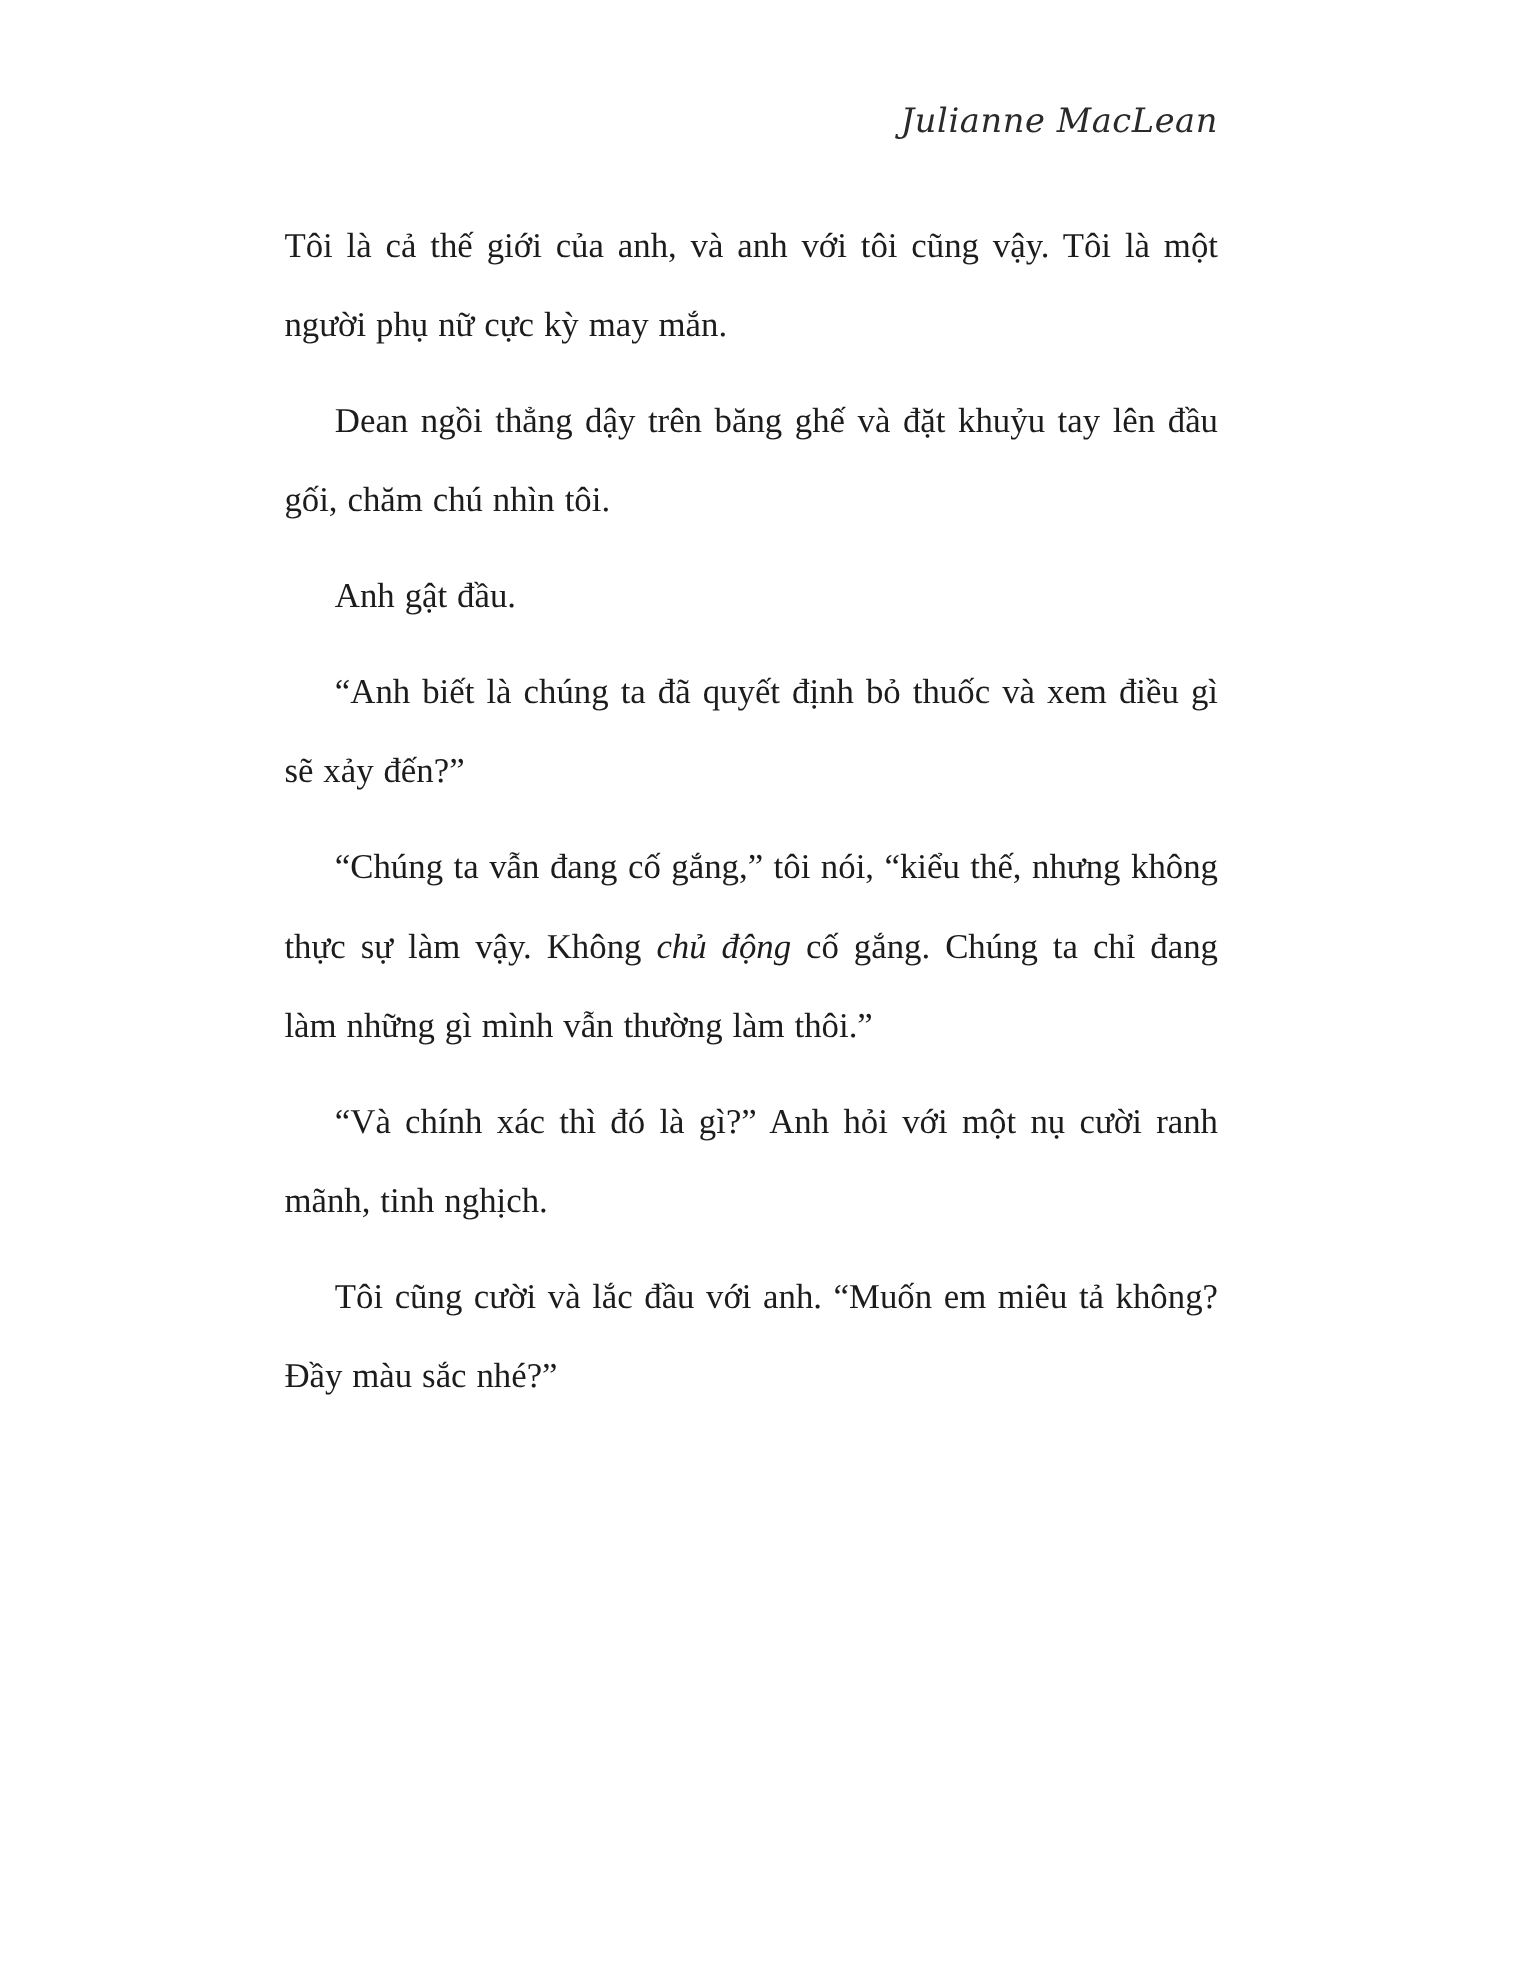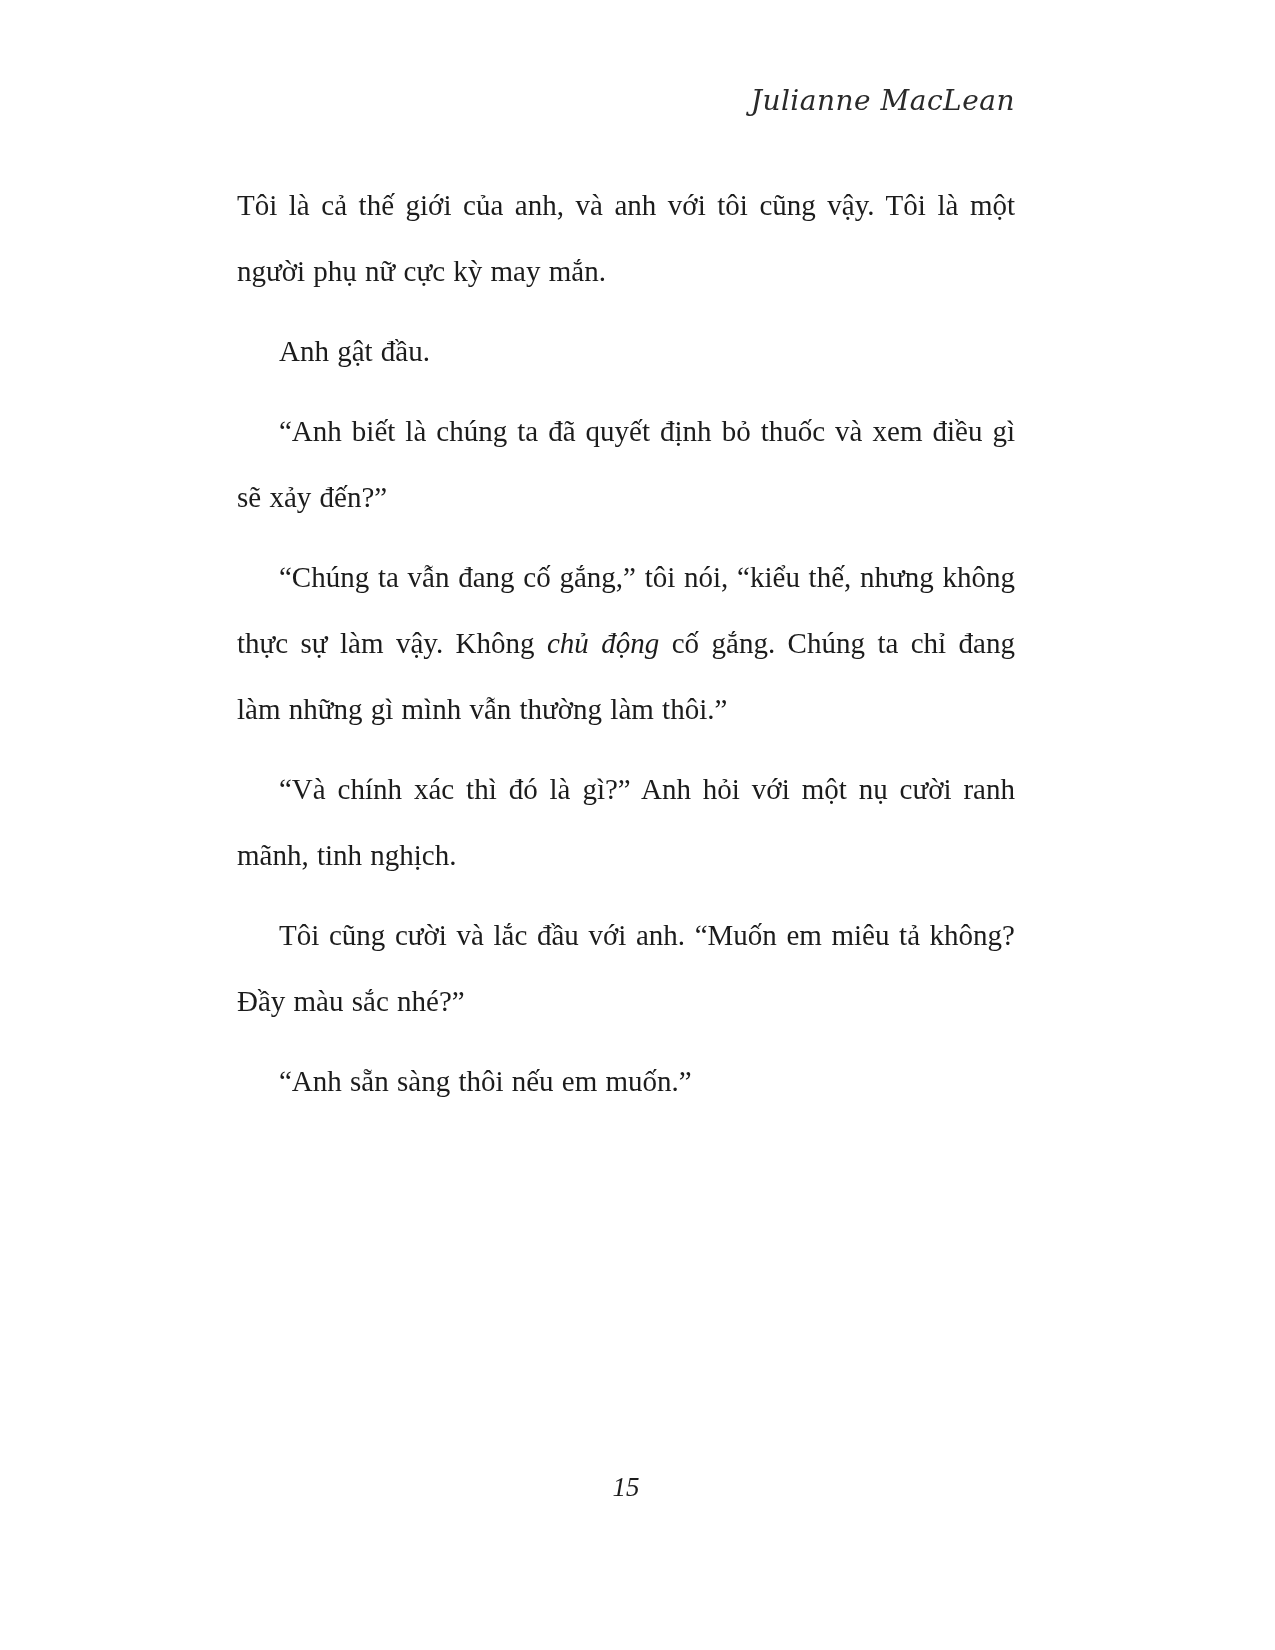--- a/index.html
+++ b/index.html
@@ -54,22 +54,21 @@
   }
 </style>
 </head>
 <body>
 
 <div class="page">
   <div class="running-head">Julianne MacLean</div>
 
   <div class="body-text">
       <p class="para no-indent"><span>Tôi là cả thế giới của anh, và anh với tôi cũng vậy. Tôi là một người phụ nữ cực kỳ may mắn.</span></p>
+      <p class="para"><span>Dean ngồi thẳng dậy trên băng ghế và đặt khuỷu tay lên đầu gối, chăm chú nhìn tôi.</span></p>
       <p class="para"><span>Anh gật đầu.</span></p>
       <p class="para"><span>“Anh biết là chúng ta đã quyết định bỏ thuốc và xem điều gì sẽ xảy đến?”</span></p>
       <p class="para"><span>“Chúng ta vẫn đang cố gắng,” tôi nói, “kiểu thế, nhưng không thực sự làm vậy. Không </span><span class="italic">chủ động</span><span> cố gắng. Chúng ta chỉ đang làm những gì mình vẫn thường làm thôi.”</span></p>
       <p class="para"><span>“Và chính xác thì đó là gì?” Anh hỏi với một nụ cười ranh mãnh, tinh nghịch.</span></p>
       <p class="para"><span>Tôi cũng cười và lắc đầu với anh. “Muốn em miêu tả không? Đầy màu sắc nhé?”</span></p>
-      <p class="para"><span>“Anh sẵn sàng thôi nếu em muốn.”</span></p>
     </div>
 
-  <div class="page-number">15</div>
 </div>
 
 </body></html>

